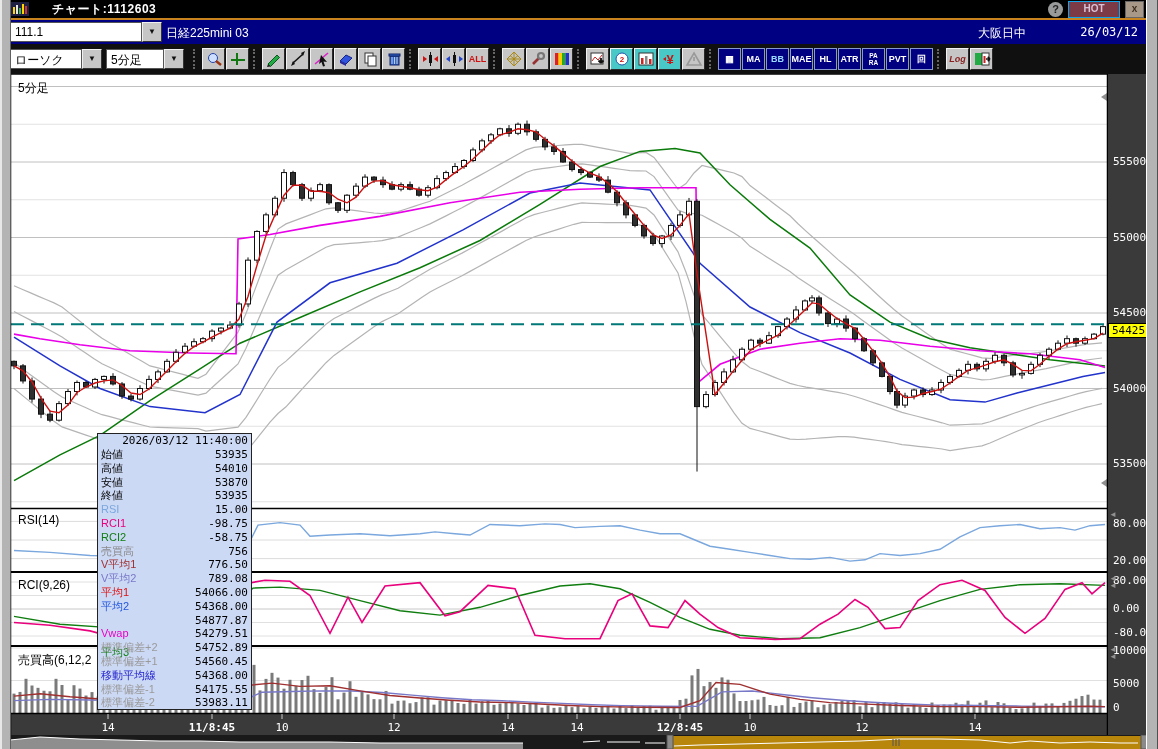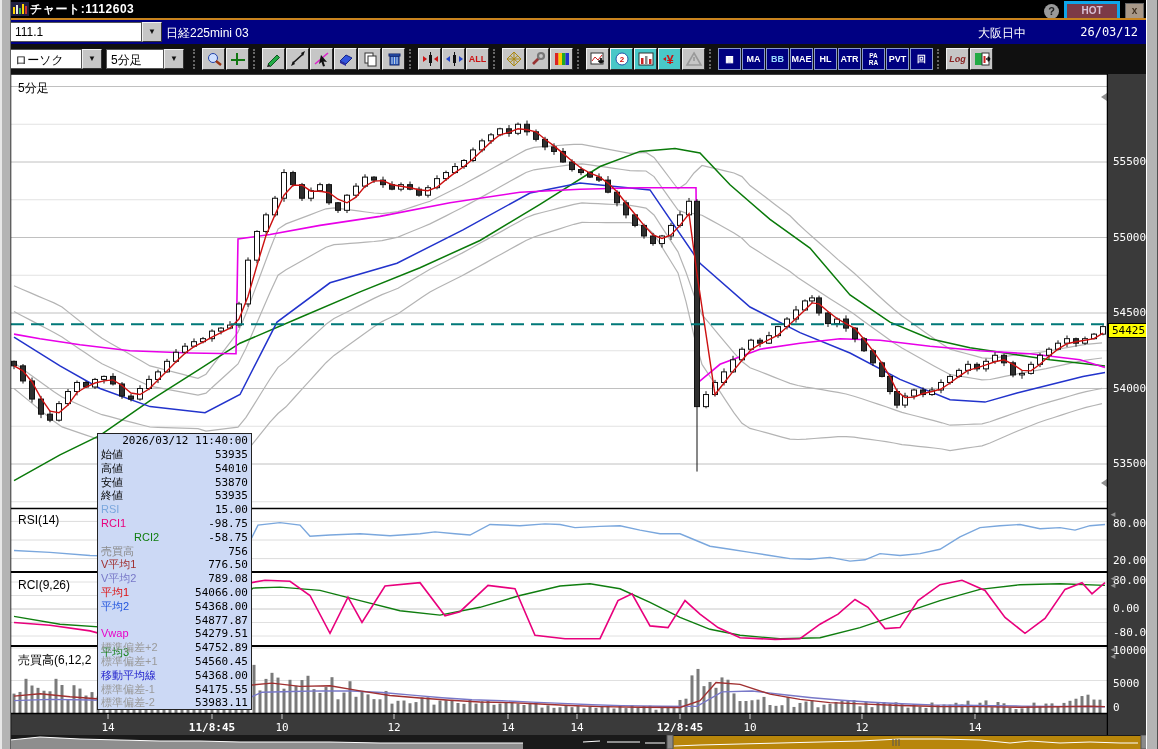--- a/index.html
+++ b/index.html
@@ -5,25 +5,25 @@
   html,body{margin:0;padding:0;background:#000;}
   #win{position:relative;width:1158px;height:749px;background:#000;overflow:hidden;
        font-family:"Liberation Sans",sans-serif;}
   .edge{position:absolute;top:0;bottom:0;width:8px;background:#b4b4b4;z-index:40;}
   #edgeL{left:0;border-left:2px solid #e8e8e8;border-right:1px solid #606060;}
   #edgeR{right:0;width:10px;border-left:1px solid #ffffff;border-right:1px solid #505050;}
   
   #titlebar{position:absolute;left:8px;top:0;width:1140px;height:18px;background:#000;
             display:flex;align-items:center;z-index:30;}
   #titleicon{width:18px;height:14px;margin-left:3px;}
-  #titletext{color:#fff;font-size:12px;font-weight:bold;margin-left:1px;letter-spacing:.5px;}
+  #titletext{color:#fff;font-size:12px;font-weight:bold;margin-left:23px;letter-spacing:.5px;}
   #titlebtns{position:absolute;right:4px;top:1px;display:flex;align-items:center;gap:5px;}
   #helpbtn{width:15px;height:15px;border-radius:50%;background:#9a9a9a;color:#222;font-size:11px;
            font-weight:bold;text-align:center;line-height:15px;}
-  #hotbtn{min-width:42px;height:15px;background:#7c3a46;border:3px solid #0ea5e9;color:#d8c2d8;
+  #hotbtn{min-width:42px;height:15px;background:#7c3a46;border:1px solid #0ea5e9;color:#d8c2d8;
           font-size:10px;font-weight:bold;text-align:center;line-height:14px;padding:0 4px;}
   #closebtn{width:17px;height:15px;background:#a89888;border:1px solid #666;color:#403020;
             font-size:10px;font-weight:bold;text-align:center;line-height:14px;}
   #orangeline{position:absolute;left:8px;top:18px;width:1140px;height:2px;background:#c8831e;z-index:30;}
   
   #menubar{position:absolute;left:8px;top:20px;width:1140px;height:24px;background:#000082;z-index:30;}
   .combo{position:absolute;display:flex;height:20px;}
   .combofield{background:#fff;border:1px solid #555;color:#000;font-size:12px;padding:2px 4px 0 4px;overflow:hidden;}
   .combobtn{width:18px;background:#c6c6c6;border:1px solid #f0f0f0;border-right-color:#333;
             border-bottom-color:#333;color:#111;font-size:8px;text-align:center;line-height:18px;}
@@ -824,21 +824,21 @@
       </div>
       <div class="row">
         <span style="color: rgb(122, 167, 221);">RSI</span>
         <span class="v">15.00</span>
       </div>
       <div class="row">
         <span style="color: rgb(232, 0, 125);">RCI1</span>
         <span class="v">-98.75</span>
       </div>
       <div class="row">
-        <span style="color: rgb(15, 125, 15); margin-left: 33px;">RCI2</span>
+        <span style="color: rgb(15, 125, 15);">RCI2</span>
         <span class="v">-58.75</span>
       </div>
       <div class="row">
         <span style="color: rgb(138, 138, 138);">売買高</span>
         <span class="v">756</span>
       </div>
       <div class="row">
         <span style="color: rgb(160, 48, 48);">V平均1</span>
         <span class="v">776.50</span>
       </div>

